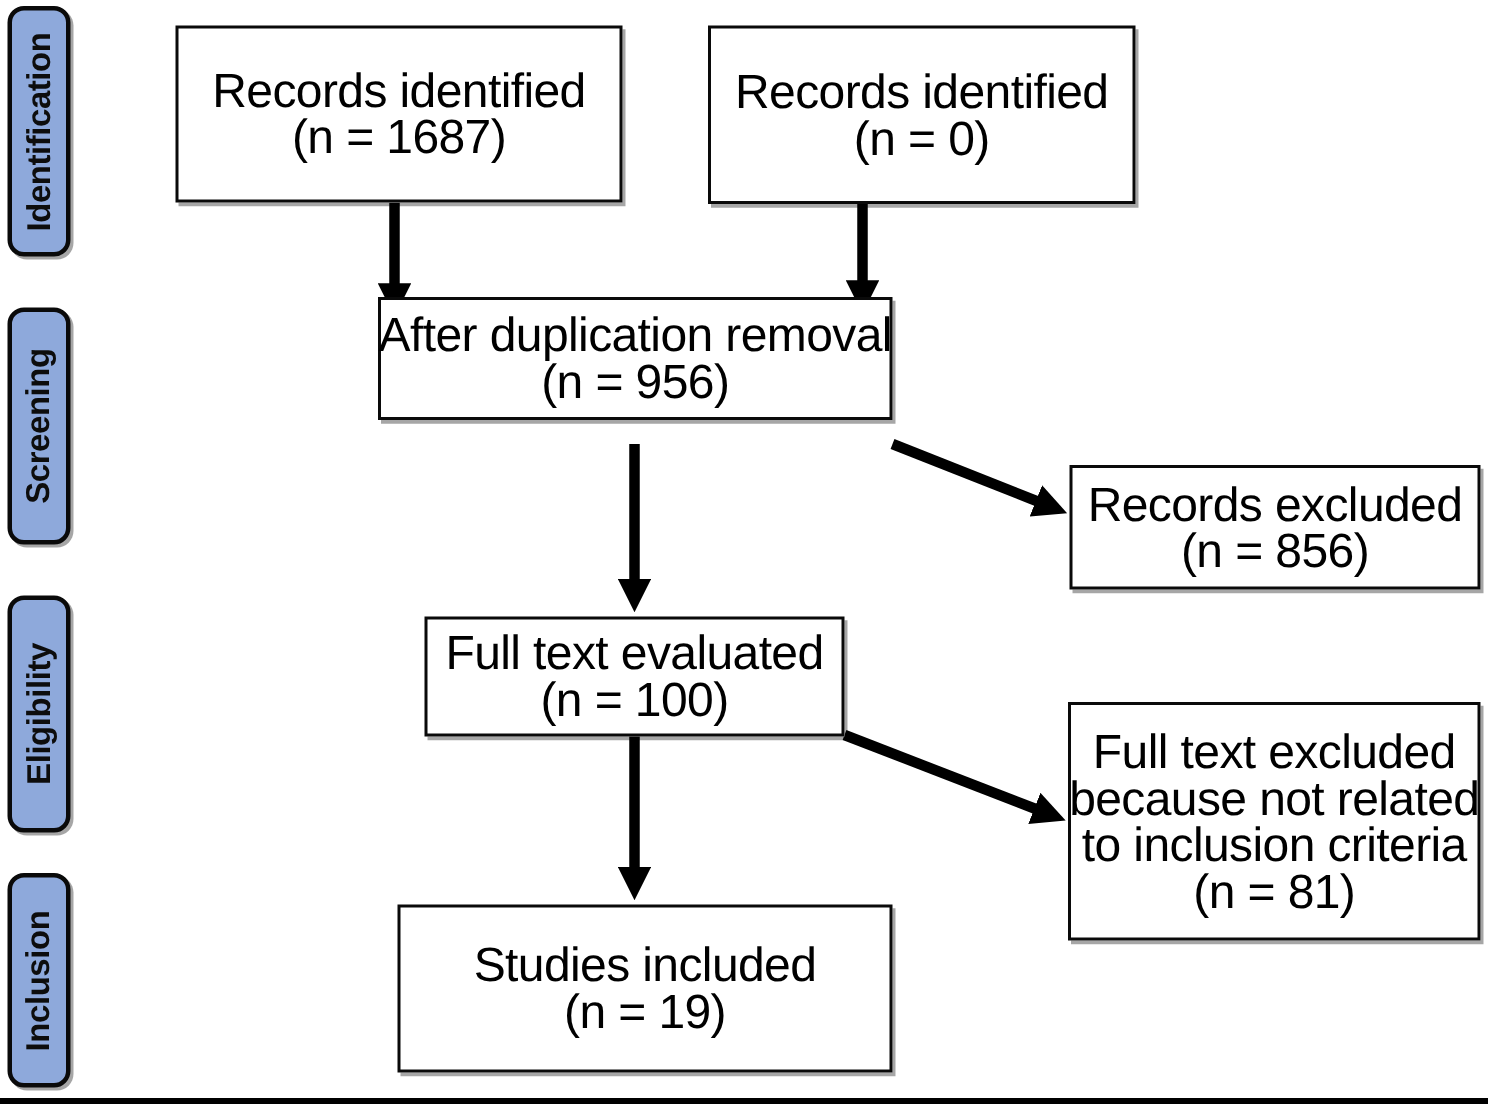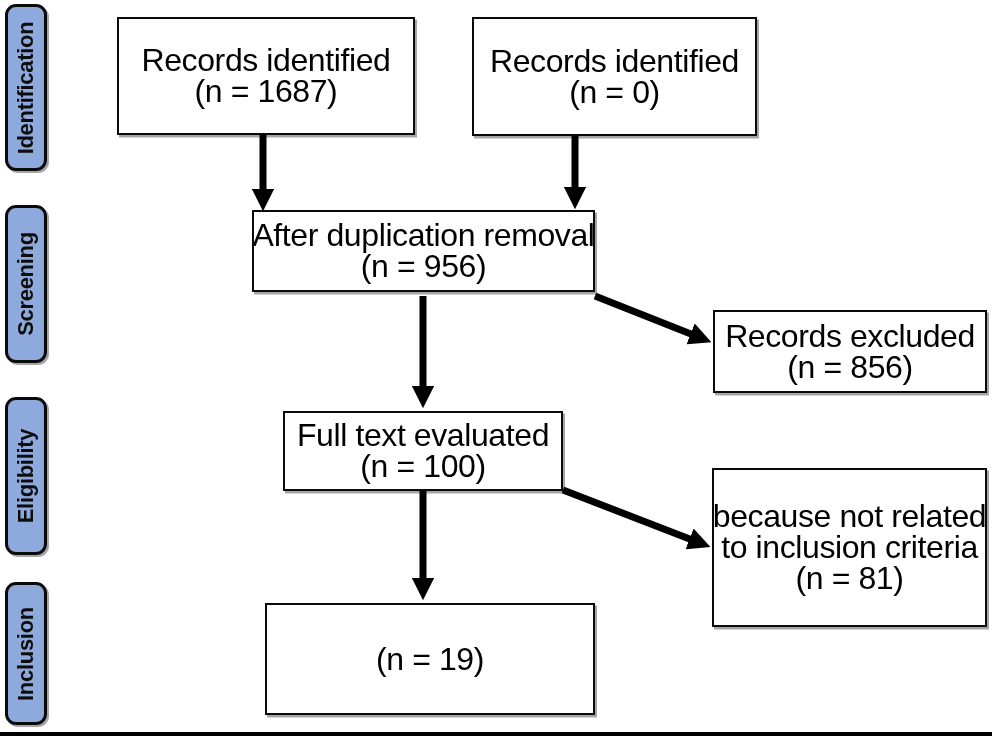--- a/index.html
+++ b/index.html
@@ -104,39 +104,41 @@
   <div class="box" style="left:117px;top:17px;width:298px;height:118px">
     <div class="line">Records identified</div>
     <div class="line">(n = 1687)</div>
   </div>
 
   <div class="box" style="left:472px;top:17px;width:285px;height:119px">
     <div class="line">Records identified</div>
     <div class="line">(n = 0)</div>
   </div>
 
-  <div class="box" style="left:252px;top:210px;width:343px;height:82px">
+  <div class="box" style="left:252px;top:198px;width:343px;height:82px">
     <div class="line">After duplication removal</div>
     <div class="line">(n = 956)</div>
   </div>
 
   <div class="box" style="left:713px;top:310px;width:274px;height:83px">
     <div class="line">Records excluded</div>
     <div class="line">(n = 856)</div>
   </div>
 
   <div class="box" style="left:283px;top:411px;width:280px;height:80px">
     <div class="line">Full text evaluated</div>
     <div class="line">(n = 100)</div>
   </div>
 
   <div class="box" style="left:712px;top:468px;width:275px;height:159px">
+    <div class="line">Full text excluded</div>
     <div class="line">because not related</div>
     <div class="line">to inclusion criteria</div>
     <div class="line">(n = 81)</div>
   </div>
 
   <div class="box" style="left:265px;top:603px;width:330px;height:112px">
+    <div class="line">Studies included</div>
     <div class="line">(n = 19)</div>
   </div>
 
   <div class="bottom-rule"></div>
 </div>
 
 </body></html>

